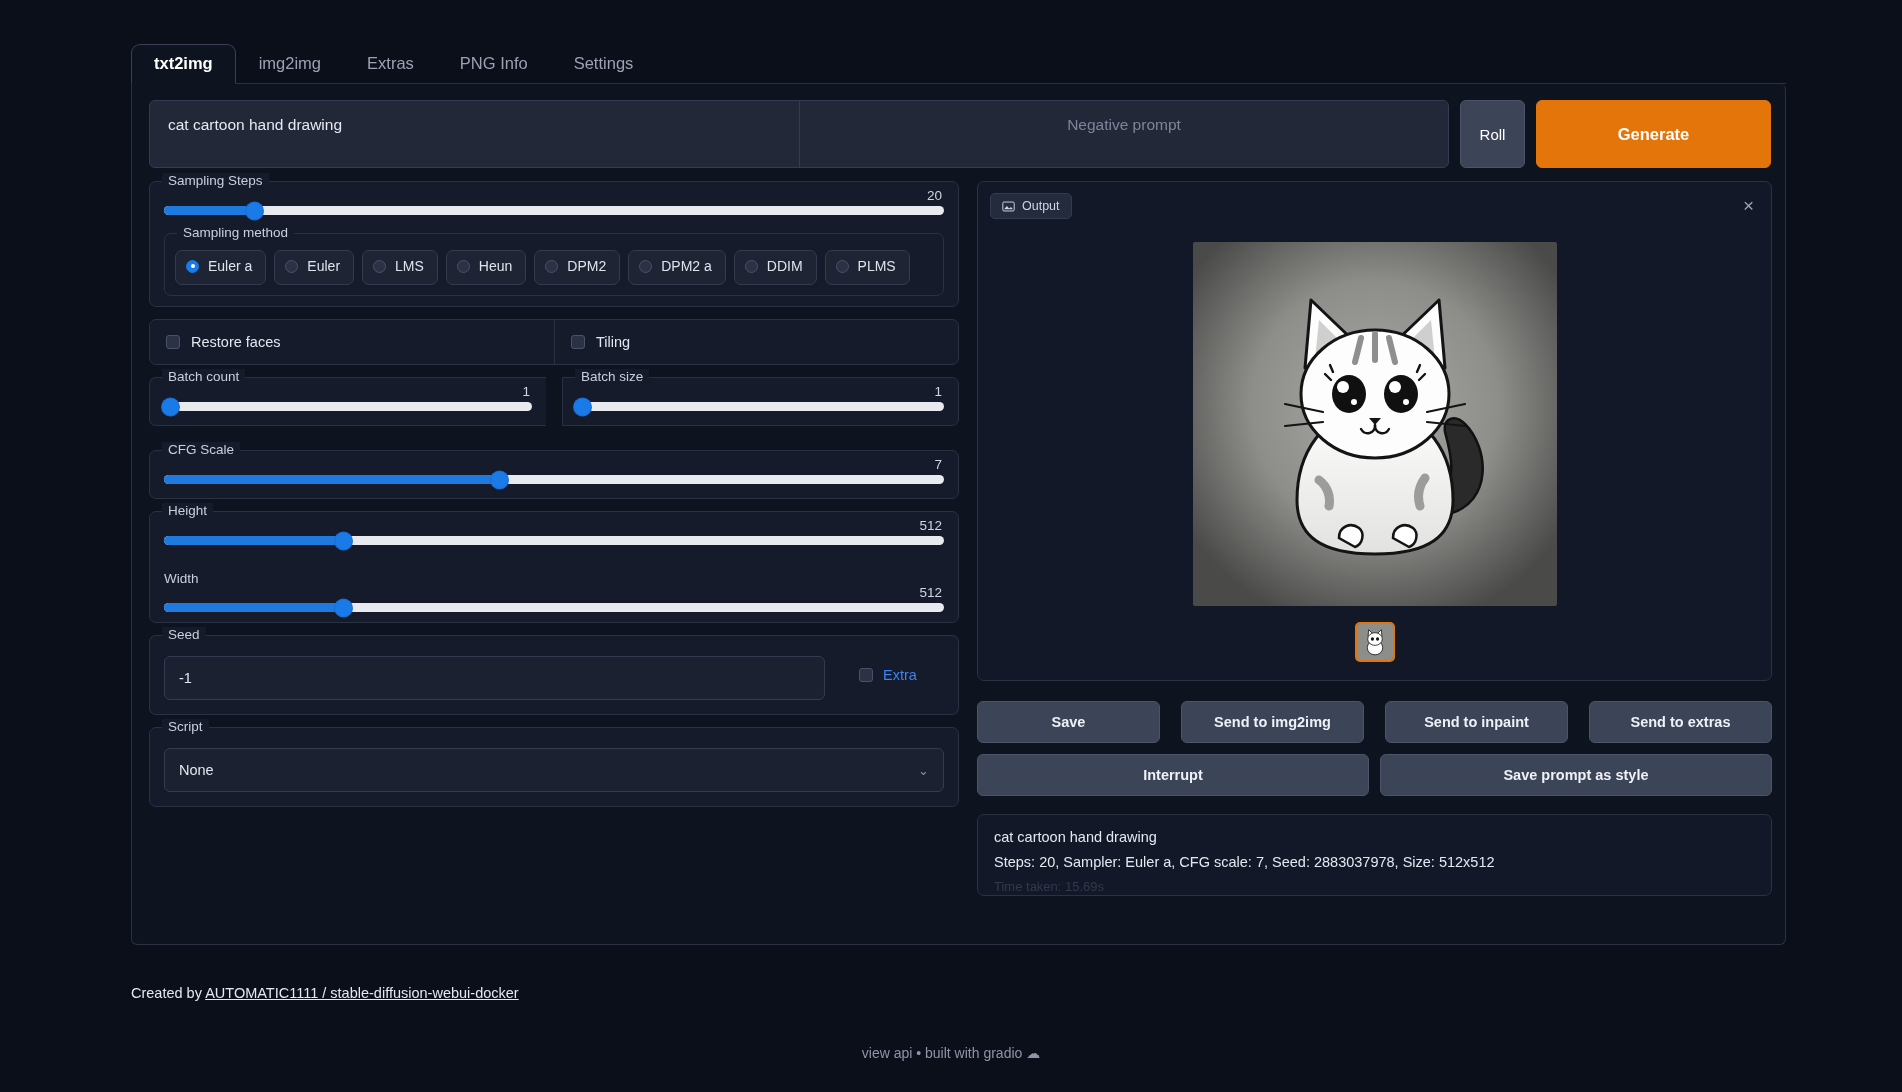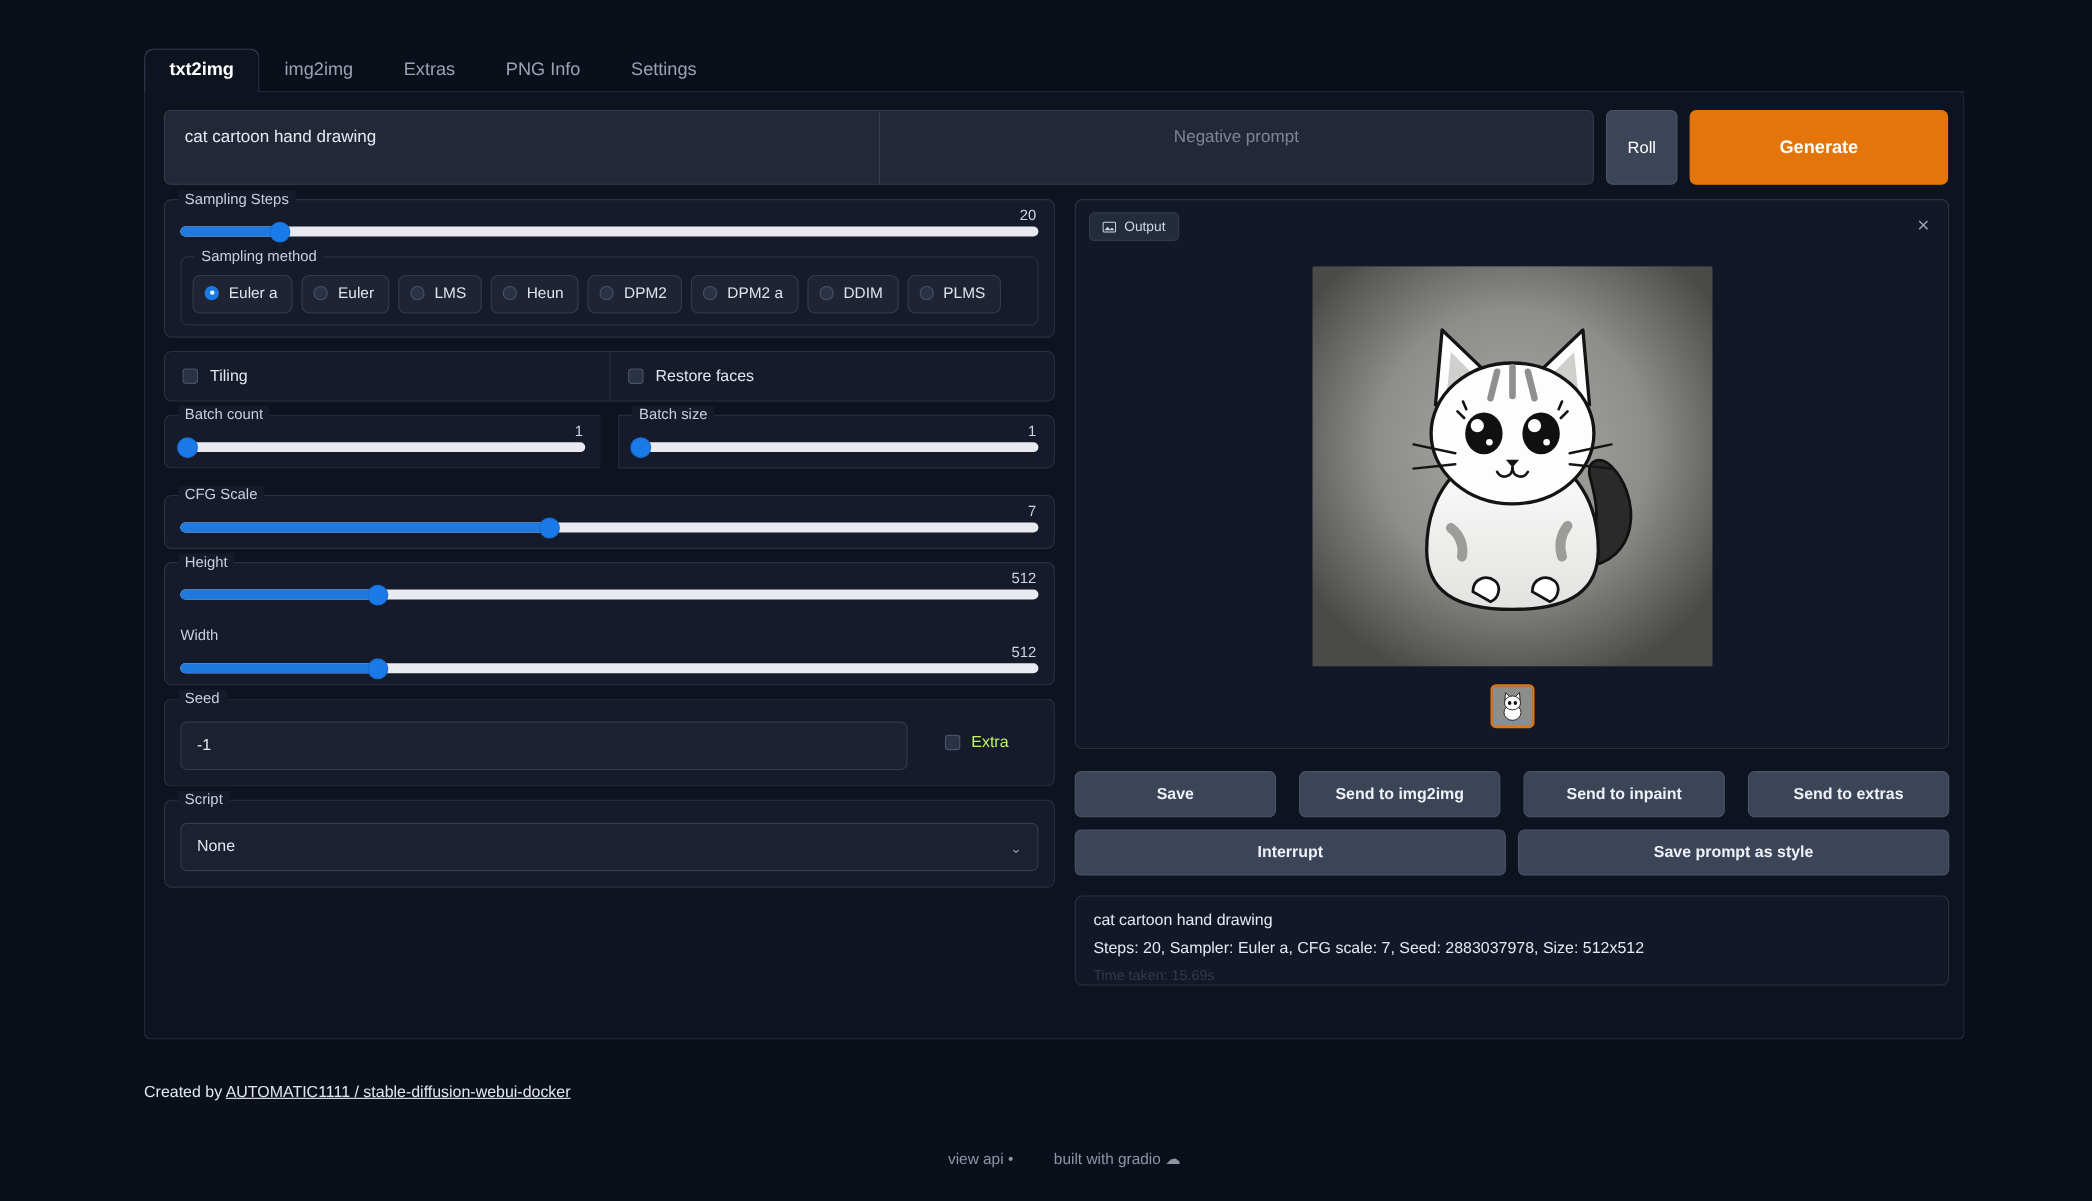--- a/index.html
+++ b/index.html
@@ -214,21 +214,21 @@
     font-size: 14.5px; color: #e2e6ef;
   }
   .extra-cell {
     width: 120px;
     display: flex; align-items: center; gap: 10px;
     padding: 0 0 0 20px;
     border: 1px solid #2a3142;
     border-left: none;
     border-radius: 0 7px 7px 0;
     background: #151b2b;
-    font-size: 14.5px; color: #bef264;
+    font-size: 14.5px; color: #3b82f6;
     cursor: pointer;
   }
 
   .select-box {
     margin-top: 10px;
     background: #1b2130;
     border: 1px solid #333b50;
     border-radius: 6px;
     height: 44px;
     display: flex; align-items: center; justify-content: space-between;
@@ -319,21 +319,21 @@
   .created {
     position: absolute; left: 131px; top: 985px;
     font-size: 14.5px; color: #e4e8f0;
   }
   .created a { color: #e4e8f0; text-decoration: underline; }
   .gradio-foot {
     position: absolute; left: 0; right: 0; top: 1045px;
     text-align: center;
     font-size: 14px; color: #8d95a8;
   }
-  .gradio-foot a { color: #8d95a8; text-decoration: none; margin-left: 33px; }
+  .gradio-foot a { color: #8d95a8; text-decoration: none; }
 </style>
 </head>
 <body>
 
 <div class="app">
 
   <div class="tabs-row">
     <div class="tab active">txt2img</div>
     <div class="tab">img2img</div>
     <div class="tab">Extras</div>
@@ -399,25 +399,25 @@
               <span class="radio-dot"></span>
               <span>PLMS</span>
             </div>
           </div>
         </div>
       </div>
 
       <div class="check-split">
         <div class="check-cell">
           <span class="cbox"></span>
-          <span>Tiling</span>
+          <span>Restore faces</span>
         </div>
         <div class="check-cell">
           <span class="cbox"></span>
-          <span>Restore faces</span>
+          <span>Tiling</span>
         </div>
       </div>
 
       <div class="two-col">
         <div class="fieldset">
           <span class="legend">Batch count</span>
           <div class="slider-wrap">
             <span class="slider-val">1</span>
             <div class="track">
               <div class="fill" style="width:1.5%"></div>

